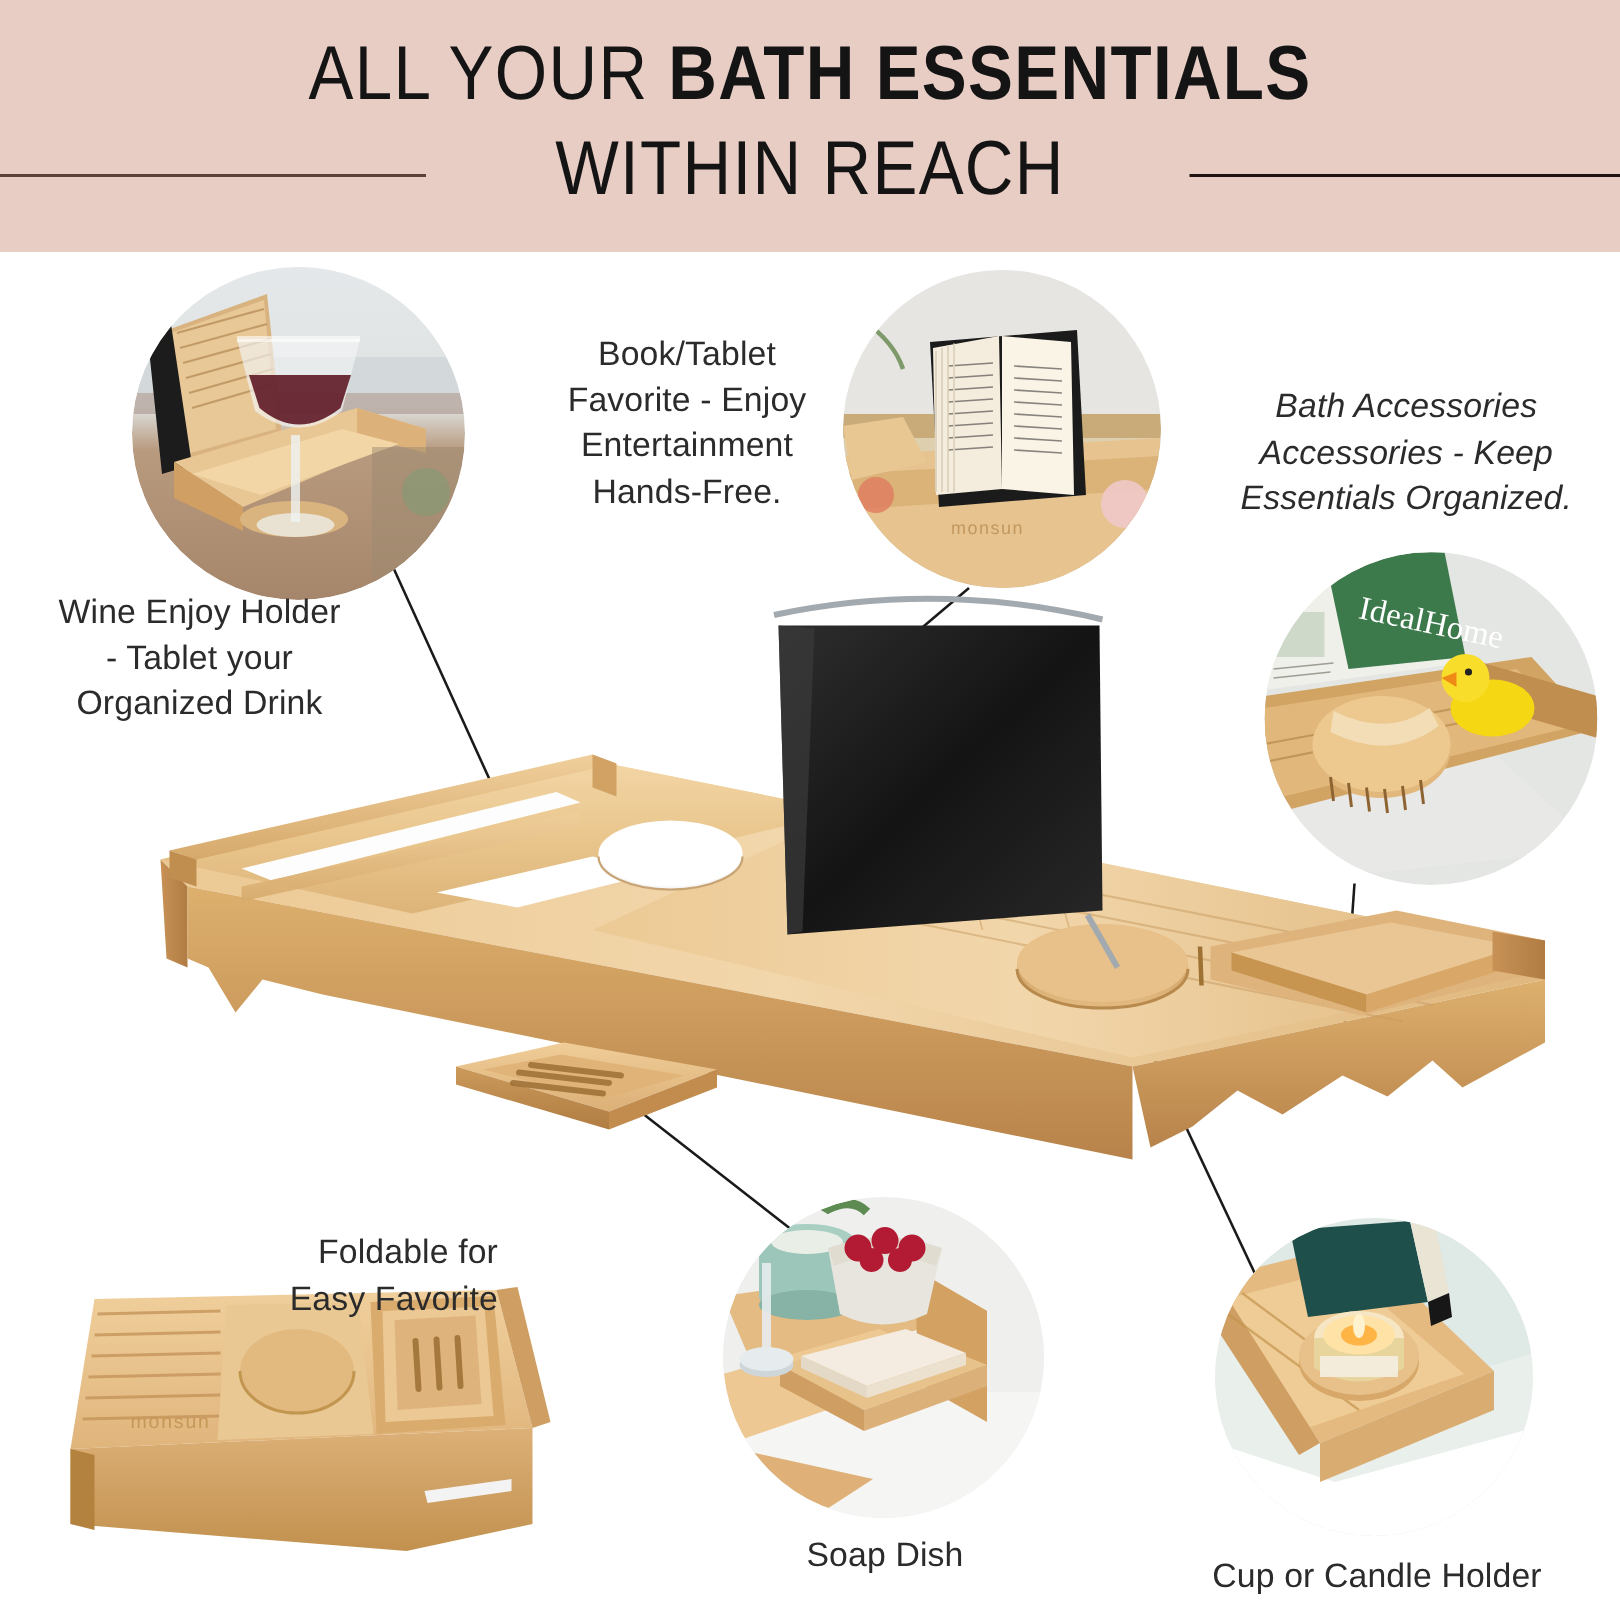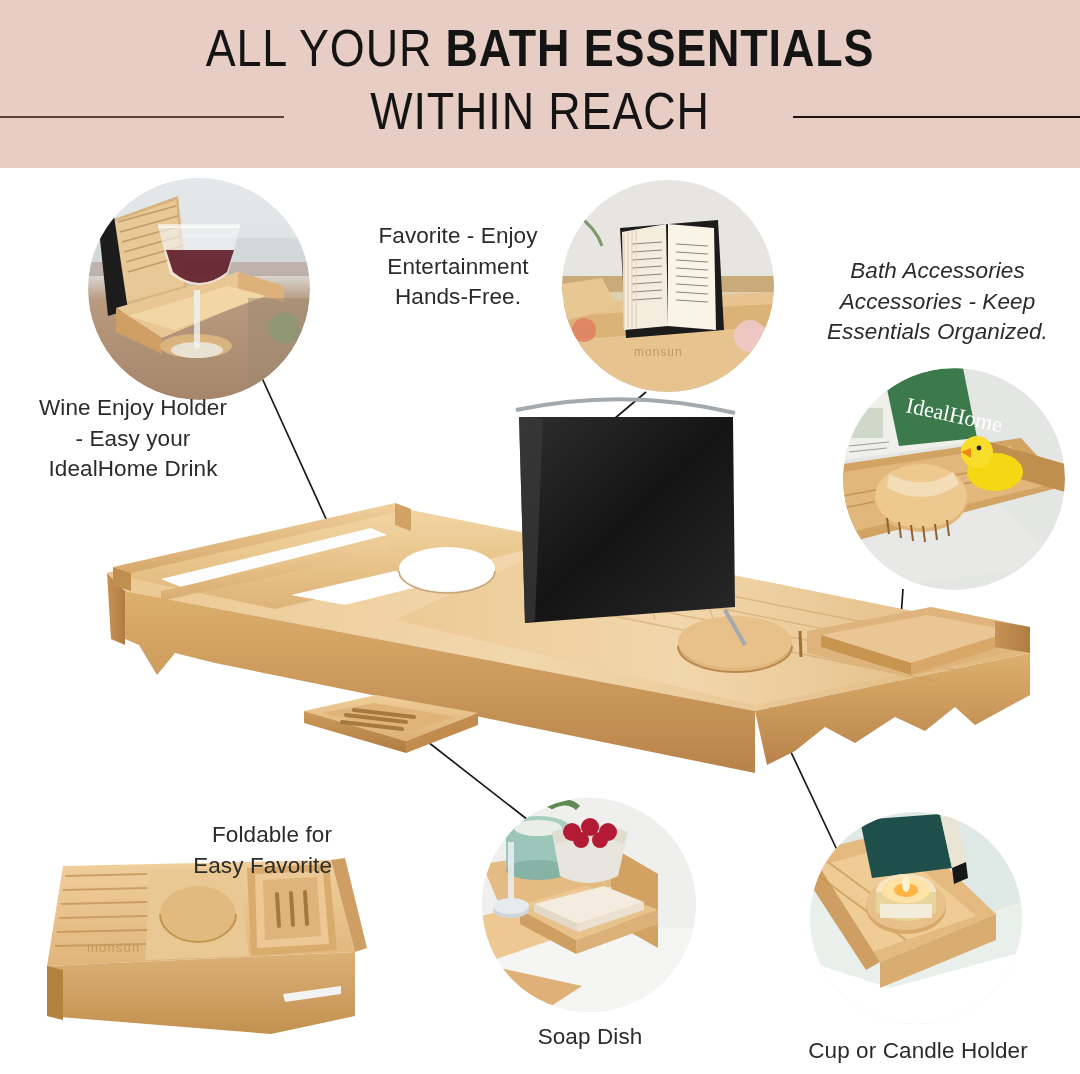--- a/index.html
+++ b/index.html
@@ -501,25 +501,26 @@
         <path d="M70 92 L122 92 L122 106 L70 106 Z" fill="#f4f0e4" opacity="0.85"></path>
         <ellipse cx="96" cy="78" rx="24" ry="13" fill="#ffe2a6"></ellipse>
         <ellipse cx="96" cy="78" rx="12" ry="7" fill="#ffb446"></ellipse>
         <ellipse cx="96" cy="72" rx="4" ry="8" fill="#fff2cf"></ellipse>
       </g>
     </svg>
   </div>
 
   <div class="label" style="left:0;top:393px;width:266px;">
     <div>Wine Enjoy Holder</div>
-    <div>- Easy your</div>
-    <div>IdealHome Drink</div>
+    <div>- Tablet your</div>
+    <div>Organized Drink</div>
   </div>
 
   <div class="label" style="left:352px;top:221px;width:212px;">
+    <div>Book/Tablet</div>
     <div>Favorite - Enjoy</div>
     <div>Entertainment</div>
     <div>Hands-Free.</div>
   </div>
 
   <div class="label" style="left:795px;top:256px;width:285px;font-style:italic;">
     <div>Bath Accessories</div>
     <div>Accessories - Keep</div>
     <div>Essentials Organized.</div>
   </div>

